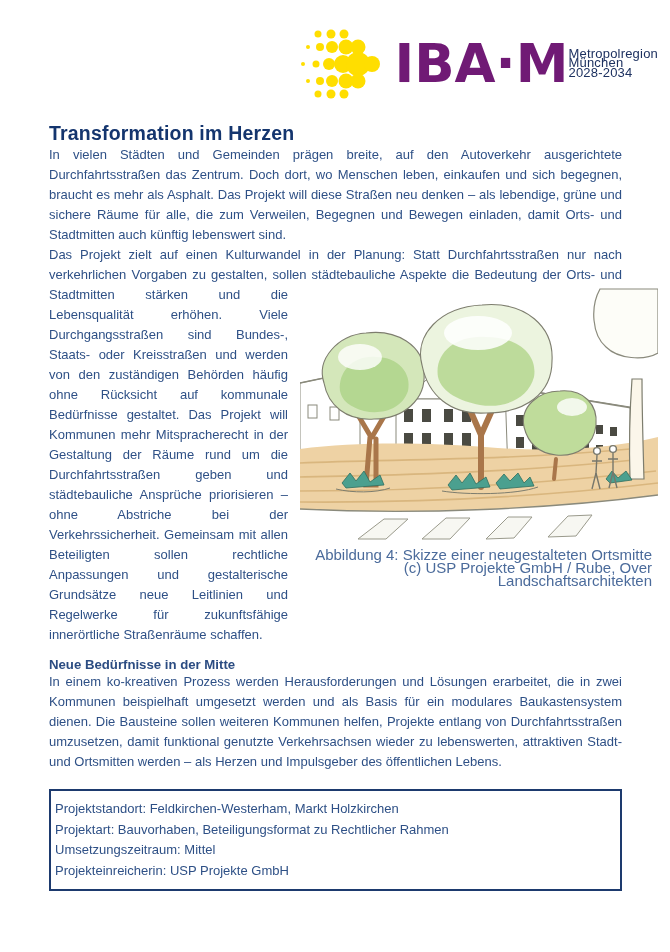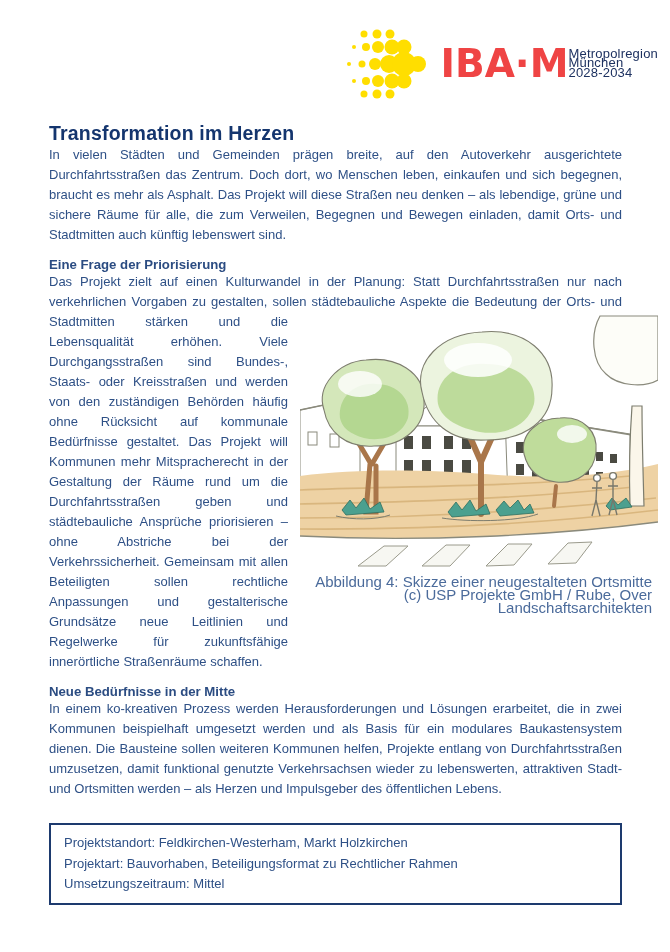--- a/index.html
+++ b/index.html
@@ -9,41 +9,41 @@
     font-family:"Liberation Sans","DejaVu Sans",sans-serif;
     color:#2e5086;
   }
   .page { padding:24px 48px 0 49px; }
 
   
   .logo-row { display:flex; justify-content:flex-end; align-items:center;
               height:78px; margin-right:-36px; }
   .logo-dots { width:84px; height:78px; flex:0 0 auto; }
   .wordmark { font-family:"DejaVu Sans","Liberation Sans",sans-serif;
-              font-size:39px; font-weight:bold; color:#ef4444;
+              font-size:53px; font-weight:bold; color:#701a75;
               letter-spacing:0px; line-height:1; margin-left:12px; }
   .tagline { font-size:13px; line-height:9.5px; color:#1d3160;
              letter-spacing:0.2px; }
 
   
   .title { margin-top:20px; font-size:19.5px; font-weight:bold;
            color:#14356e; letter-spacing:0.2px; }
   p.body { font-size:13px; line-height:20px;
            text-align:justify; }
   h2.sub { margin-top:12px; font-size:13.2px; font-weight:bold; color:#2b4c82; }
   h2.clear { clear:right; }
 
   
   .figure { float:right; width:358px; margin:2px -36px 20px 12px; }
   .figure svg { display:block; width:358px; height:253px; }
   .figcaption { margin-top:8px; font-size:15px; line-height:13.2px;
                 color:#4b6b9b; text-align:right; padding-right:6px; }
 
   
-  .info-box { margin-top:24px; border:2.5px solid #1d3a6e; padding:8px 13px; }
+  .info-box { margin-top:17px; border:2.5px solid #1d3a6e; padding:8px 4px; }
   .info-box .line { font-size:13px; line-height:20.5px; }
 </style>
 </head>
 <body>
 
 <div class="page">
 
   <div class="logo-row">
     <svg class="logo-dots" viewBox="0 0 84 78" aria-hidden="true">
       <g fill="#FFDE00">
@@ -76,21 +76,20 @@
       <span>Metropolregion</span><br>
       <span>München</span><br>
       <span>2028-2034</span>
     </span>
   </div>
 
   <h1 class="title">Transformation im Herzen</h1>
 
   <p class="body">In vielen Städten und Gemeinden prägen breite, auf den Autoverkehr ausgerichtete Durchfahrtsstraßen das Zentrum. Doch dort, wo Menschen leben, einkaufen und sich begegnen, braucht es mehr als Asphalt. Das Projekt will diese Straßen neu denken – als lebendige, grüne und sichere Räume für alle, die zum Verweilen, Begegnen und Bewegen einladen, damit Orts- und Stadtmitten auch künftig lebenswert sind.</p>
 
-  <h2 class="sub">Eine Frage der Priorisierung</h2>
 
   <p class="body">
     <span>Das Projekt zielt auf einen Kulturwandel in der Planung: Statt Durchfahrtsstraßen nur nach verkehrlichen Vorgaben zu gestalten, sollen städtebauliche Aspekte die Bedeutung der</span>
     <span class="figure">
       <svg viewBox="0 0 358 253" aria-hidden="true">
         <rect x="0" y="0" width="358" height="253" fill="#ffffff"></rect>
 
         <g stroke="#8a8a7c" stroke-width="1" fill="#ffffff">
 
           <path d="M0,96 L38,88 L60,104 L60,168 L0,172 Z"></path>
@@ -191,15 +190,16 @@
     <span>Orts- und Stadtmitten stärken und die Lebensqualität erhöhen. Viele Durchgangsstraßen sind Bundes-, Staats- oder Kreisstraßen und werden von den zuständigen Behörden häufig ohne Rücksicht auf kommunale Bedürfnisse gestaltet. Das Projekt will Kommunen mehr Mitspracherecht in der Gestaltung der Räume rund um die Durchfahrtsstraßen geben und städtebauliche Ansprüche priorisieren – ohne Abstriche bei der Verkehrssicherheit. Gemeinsam mit allen Beteiligten sollen rechtliche Anpassungen und gestalterische Grundsätze neue Leitlinien und Regelwerke für zukunftsfähige innerörtliche Straßenräume schaffen.</span>
   </p>
 
   <h2 class="sub clear">Neue Bedürfnisse in der Mitte</h2>
   <p class="body">In einem ko-kreativen Prozess werden Herausforderungen und Lösungen erarbeitet, die in zwei Kommunen beispielhaft umgesetzt werden und als Basis für ein modulares Baukastensystem dienen. Die Bausteine sollen weiteren Kommunen helfen, Projekte entlang von Durchfahrtsstraßen umzusetzen, damit funktional genutzte Verkehrsachsen wieder zu lebenswerten, attraktiven Stadt- und Ortsmitten werden – als Herzen und Impulsgeber des öffentlichen Lebens.</p>
 
   <div class="info-box">
     <div class="line">Projektstandort: Feldkirchen-Westerham, Markt Holzkirchen</div>
     <div class="line">Projektart: Bauvorhaben, Beteiligungsformat zu Rechtlicher Rahmen</div>
     <div class="line">Umsetzungszeitraum: Mittel</div>
+    <div class="line">Projekteinreicherin: USP Projekte GmbH</div>
   </div>
 
 </div>
 
 </body></html>

